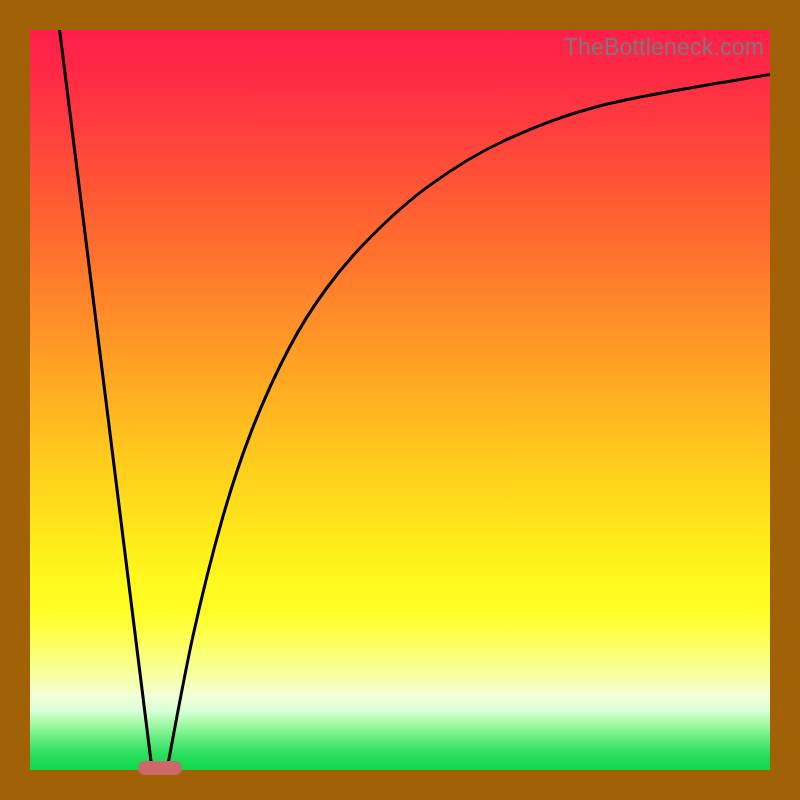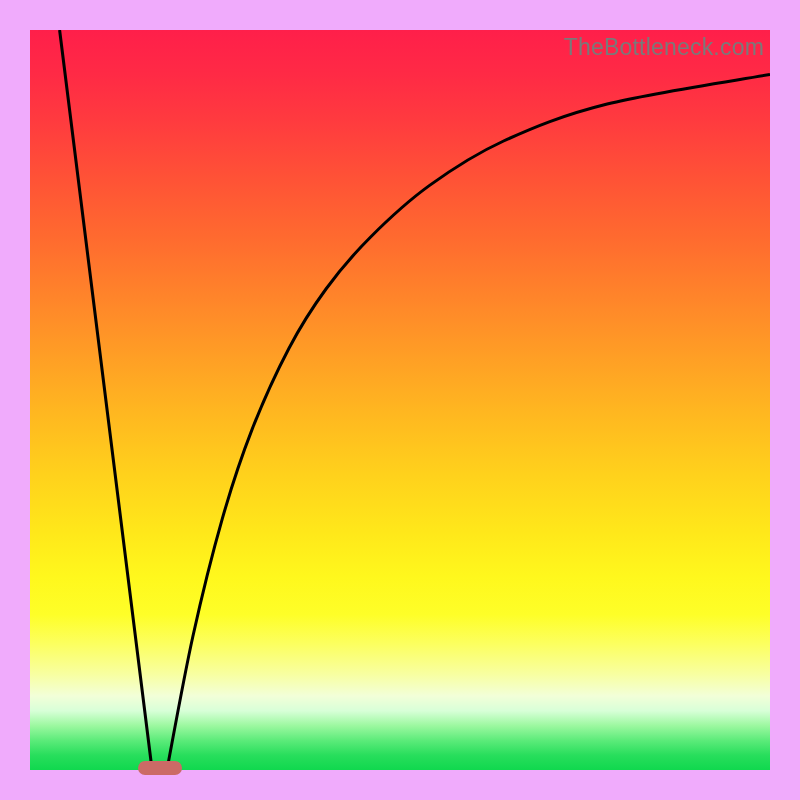--- a/index.html
+++ b/index.html
@@ -8,21 +8,21 @@
     width: 800px;
     height: 800px;
     overflow: hidden;
     background: #000;
     font-family: Arial, Helvetica, sans-serif;
   }
   .frame {
     position: relative;
     width: 800px;
     height: 800px;
-    background: #f0abfc;
+    background: #a16207;
   }
   .plot-area {
     position: absolute;
     left: 30px;
     top: 30px;
     width: 740px;
     height: 740px;
     background: linear-gradient(to bottom,
       #ff1f4a 0%,
       #ff2a45 6%,

